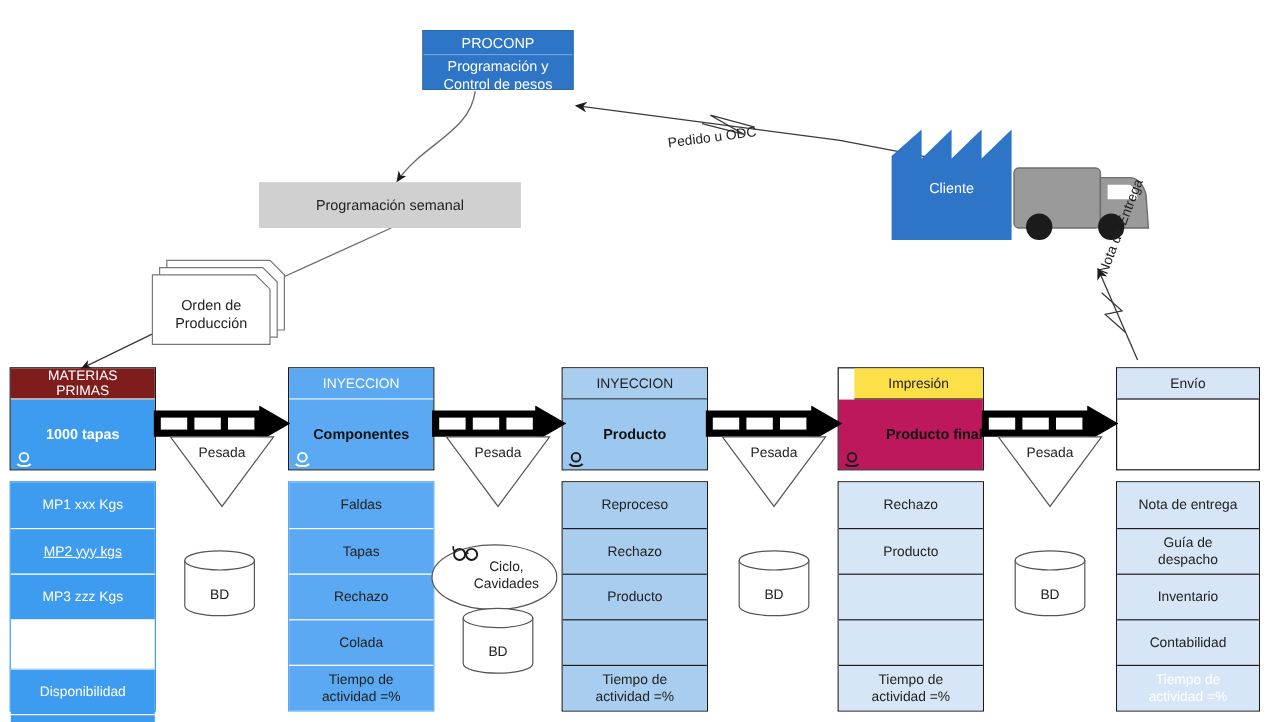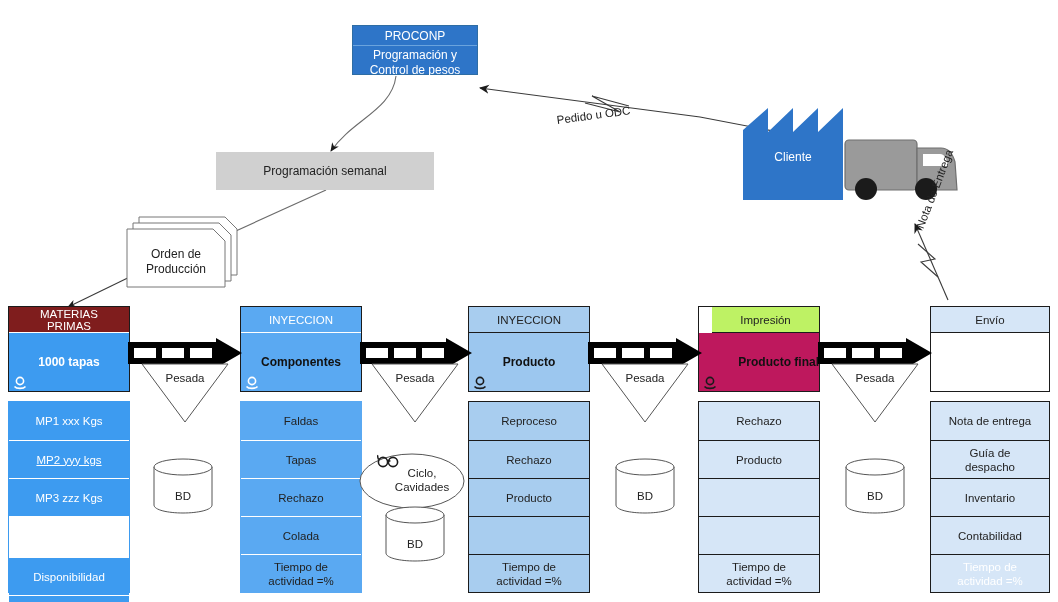--- a/index.html
+++ b/index.html
@@ -113,21 +113,21 @@
   .c0row{background:#3d9bf0;color:#ffffff;}
 
   .c1 .title{background:#5aa9f2;color:#ffffff;border-bottom:1px solid #ffffff;}
   .c1 .body {background:#5aa9f2;color:#111;}
   .c1row{background:#5aa9f2;color:#222;}
 
   .c2 .title{background:#a8cdef;color:#222;border-bottom:1px solid #1b1b1b;}
   .c2 .body {background:#9cc7ef;color:#111;}
   .c2row{background:#a8cdef;color:#222;}
 
-  .c3 .title{background:#bef264;color:#222;border-bottom:1px solid #1b1b1b;margin-left:13px;}
+  .c3 .title{background:#fde047;color:#222;border-bottom:1px solid #1b1b1b;margin-left:13px;}
   .c3 .body {background:#be185d;color:#111;justify-content:flex-end;}
   .c3row{background:#d6e6f7;color:#222;}
 
   .c4 .title{background:#d6e6f7;color:#222;border-bottom:1px solid #1b1b1b;}
   .c4 .body {background:#d2e3f6;color:#111;}
   .c4row{background:#d6e6f7;color:#222;}
 
   .ghost{color:#ffffff !important;}
 
   

